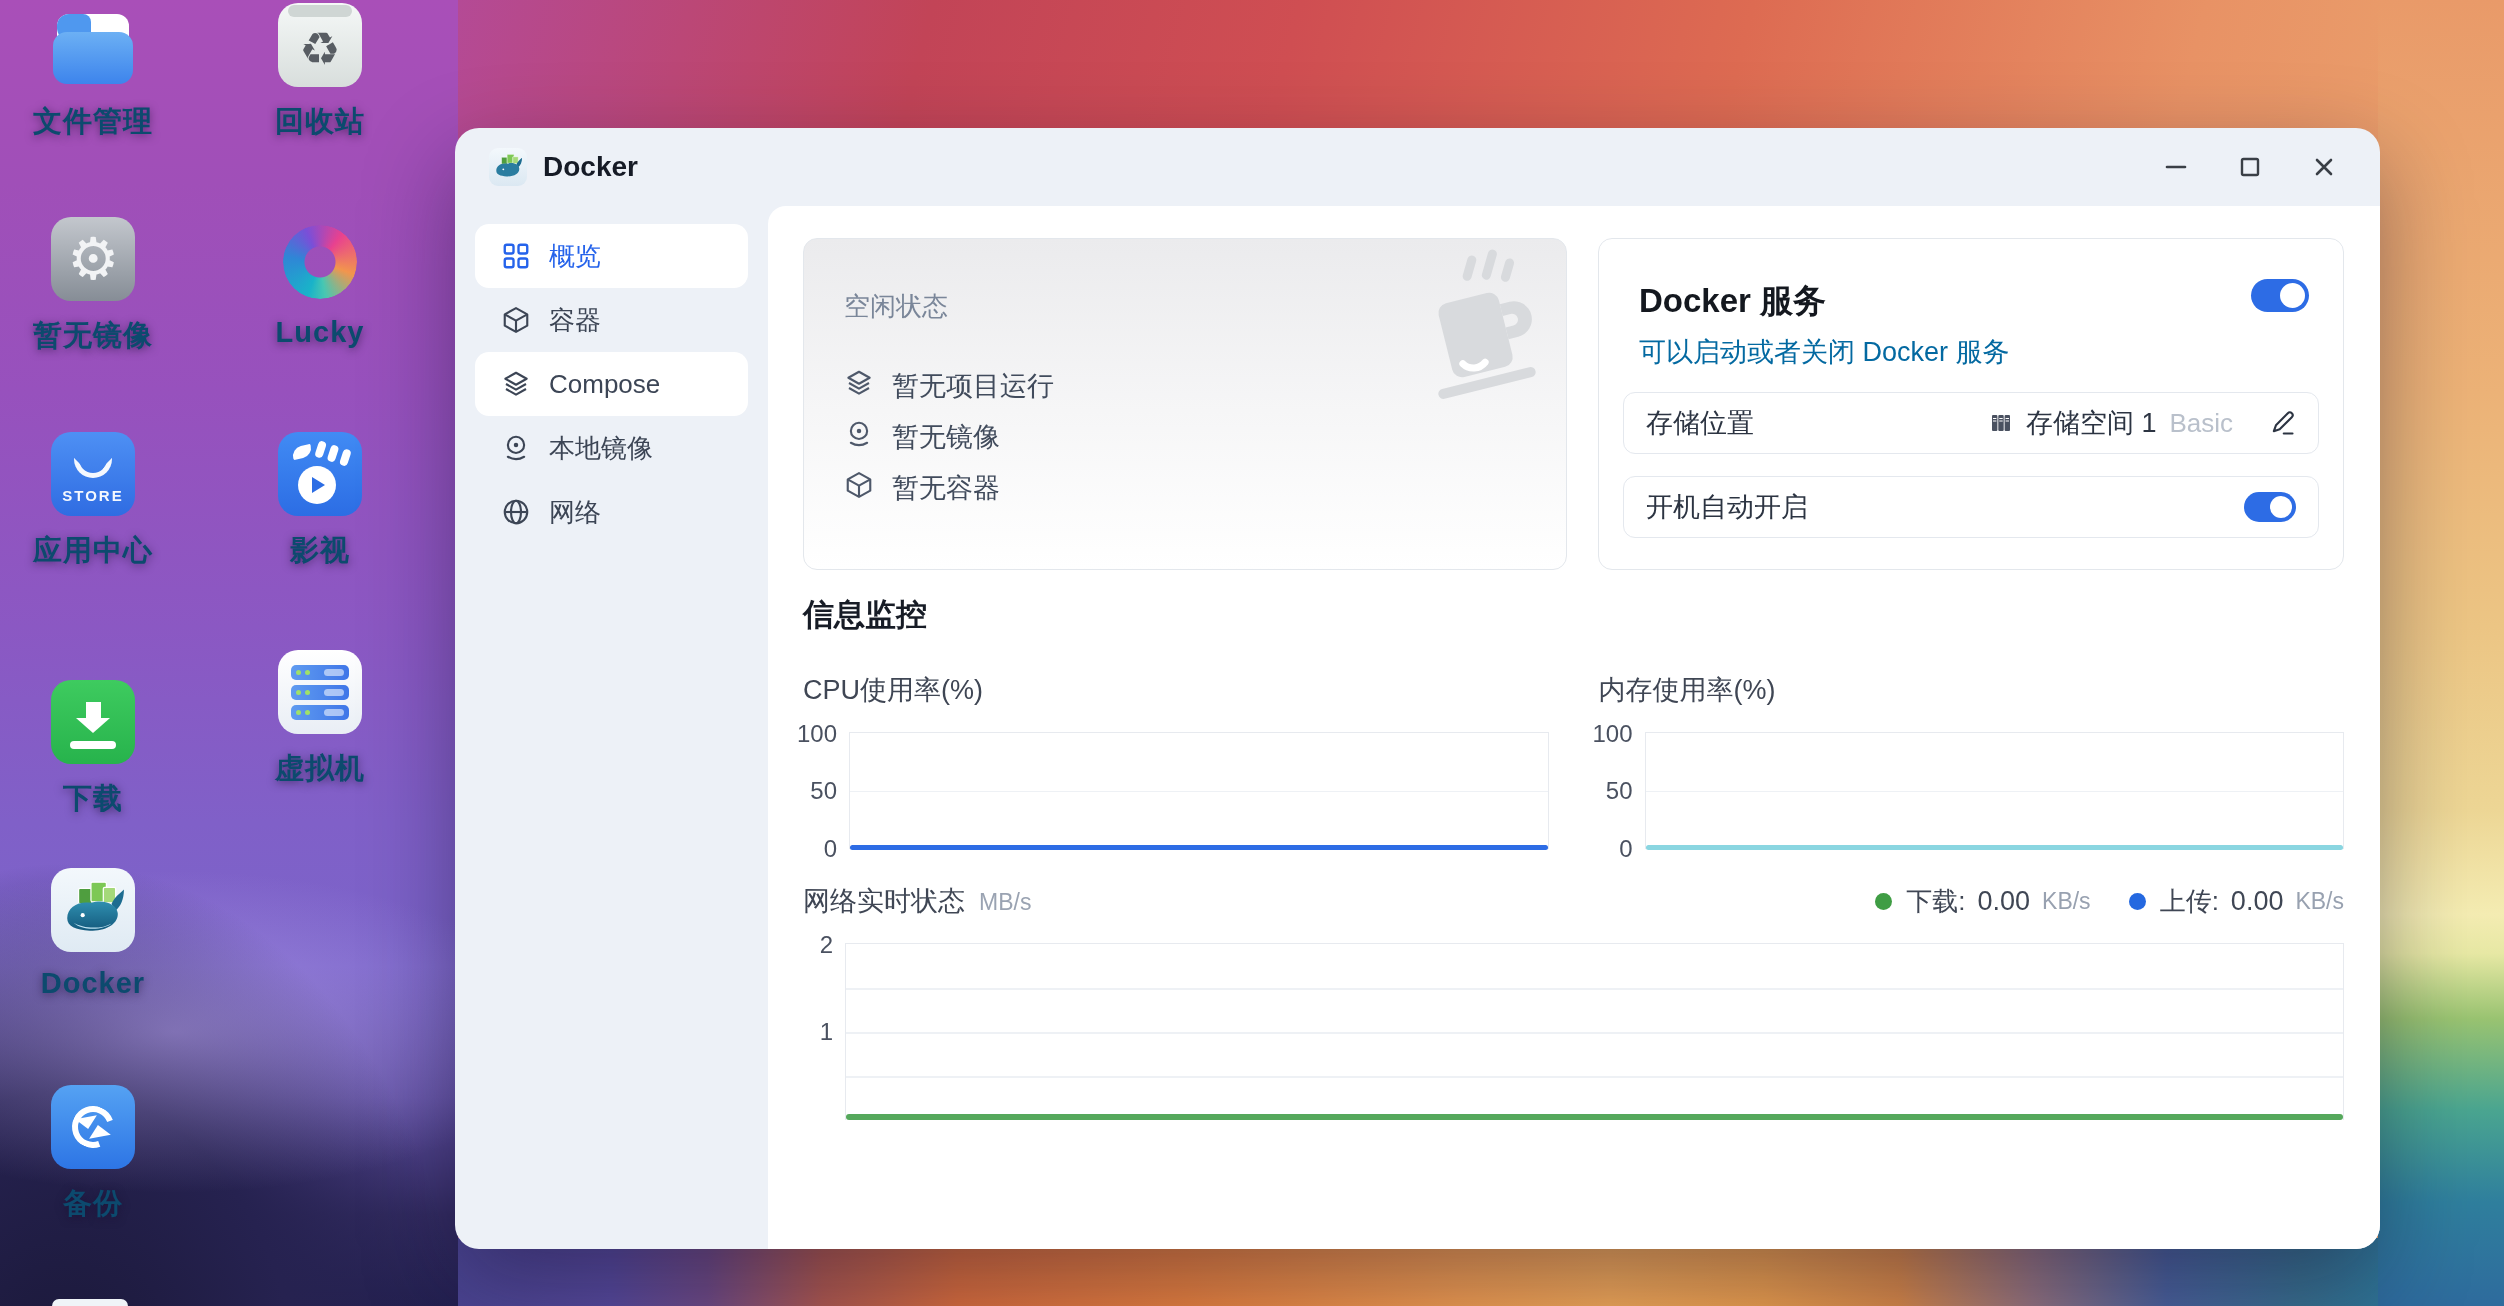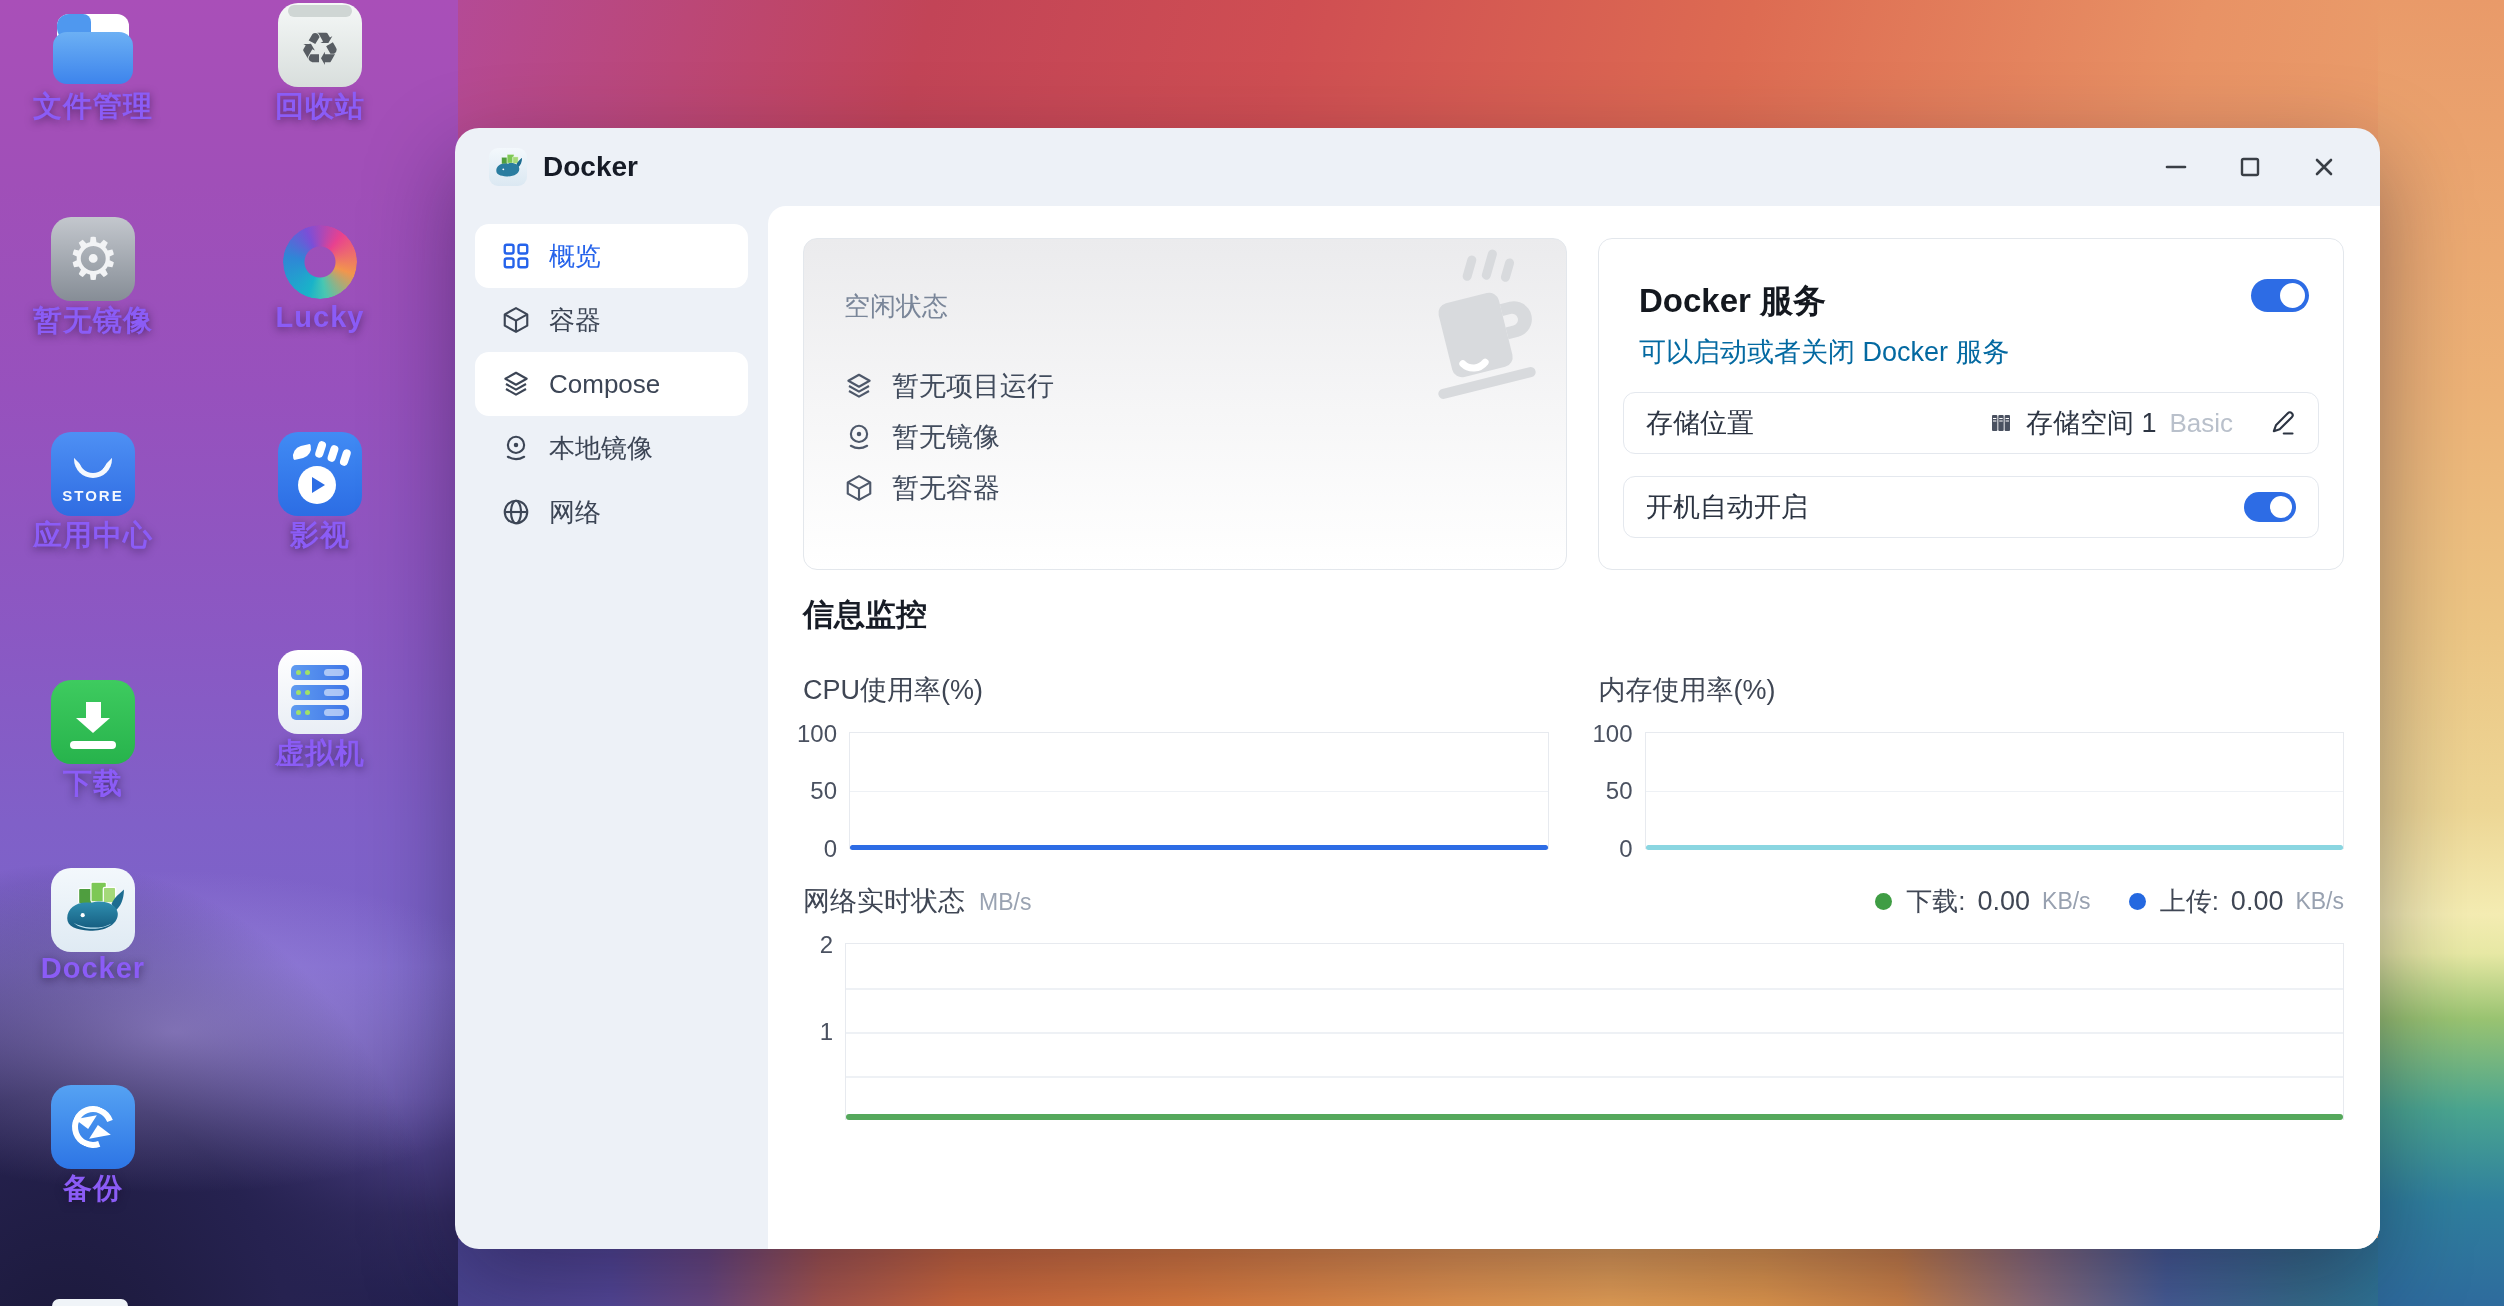--- a/index.html
+++ b/index.html
@@ -18,21 +18,21 @@
       linear-gradient(180deg,#a94fb8 0%,#a04fb8 14%,#9751bd 30%,#8b58c3 48%,#8060c8 63%,#7a64c9 74%,#5f4fa2 84%,#332c62 93%,#232050 100%); }
   #wp-right { right:0; top:0; width:126px; height:100%;
     background:linear-gradient(180deg,#e99a69 0%,#ecb277 30%,#ecc584 48%,#edd695 62%,#f4ecb2 70%,#e7e8a4 73%,#99c371 78%,#4aa590 85%,#2f7f9d 92%,#2e6b9d 100%); }
   #wp-bottom { left:458px; right:126px; top:1238px; bottom:0;
     background:linear-gradient(90deg,#4b4592 0%,#574a9c 8%,#6f4b85 13%,#b05a50 19%,#d96e3d 26%,#e8823f 38%,#f29e51 52%,#f4aa58 60%,#eda04e 68%,#d98a49 75%,#947480 82%,#4a629c 89%,#38708f 96%,#2f7495 100%); }
 
   
   .shortcut { position:absolute; width:160px; text-align:center; cursor:default; }
   .tile { width:84px; height:84px; border-radius:20px; margin:0 auto; position:relative;
     display:flex; flex-direction:column; align-items:center; justify-content:center; }
-  .shortcut .label { font-size:29px; font-weight:600; color:#8b5cf6;
+  .shortcut .label { margin-top:15px; font-size:29px; font-weight:600; color:#0c4a6e;
     text-shadow:0 2px 8px rgba(25,12,45,.55); letter-spacing:1px; white-space:nowrap; }
 
   
   .tile.plain { border-radius:0; }
   .folder { position:relative; width:80px; height:70px; margin-top:8px; }
   .f-back { position:absolute; left:4px; top:0; width:72px; height:40px; border-radius:12px; background:#fff; }
   .f-tab  { position:absolute; left:4px; top:0; width:34px; height:26px; border-radius:12px 8px 0 12px; background:#4f98ef; }
   .f-front{ position:absolute; left:0; bottom:0; width:80px; height:52px; border-radius:14px;
     background:linear-gradient(180deg,#6cb0f4 0%,#3d84ec 100%); }
   
@@ -104,21 +104,21 @@
   #content { flex:1; background:#fff; border-top-left-radius:18px; padding:32px 36px 0 35px; min-width:0; }
 
   
   #cards { display:flex; gap:31px; }
   .card { border:1.5px solid #e3e7ec; border-radius:14px; height:332px; position:relative; }
   #overview-card { width:764px; padding:38px 40px;
     background:linear-gradient(180deg,#ebebed 0%,#f6f6f7 52%,#ffffff 100%); }
   #overview-card h1 { font-size:46px; font-weight:800; color:#3d4b61; letter-spacing:2px; }
   #overview-card .sub { margin-top:12px; font-size:26px; color:#7a8699; }
   .ov-list { margin-top:44px; display:flex; flex-direction:column; gap:15px; }
-  .ov-item { display:flex; align-items:center; gap:18px; font-size:27px; color:#414b5c; }
+  .ov-item { display:flex; align-items:flex-start; gap:18px; font-size:27px; color:#414b5c; }
   .coffee { position:absolute; right:16px; top:10px; }
 
   #service-card { width:746px; background:#fff; padding:40px 24px 0 24px; }
   .svc-head { display:flex; align-items:flex-start; }
   .svc-titles { margin-left:16px; }
   #service-card h2 { font-size:33px; font-weight:800; color:#14181f; }
   #service-card .sub { margin-top:10px; font-size:27px; color:#0369a1; }
   .toggle { width:58px; height:33px; border-radius:17px; background:#2d6ce5; position:relative;
     margin-left:auto; margin-right:10px; flex:0 0 auto; cursor:pointer; }
   .toggle::after { content:""; position:absolute; top:4px; right:4px; width:25px; height:25px; border-radius:50%; background:#fff; }

